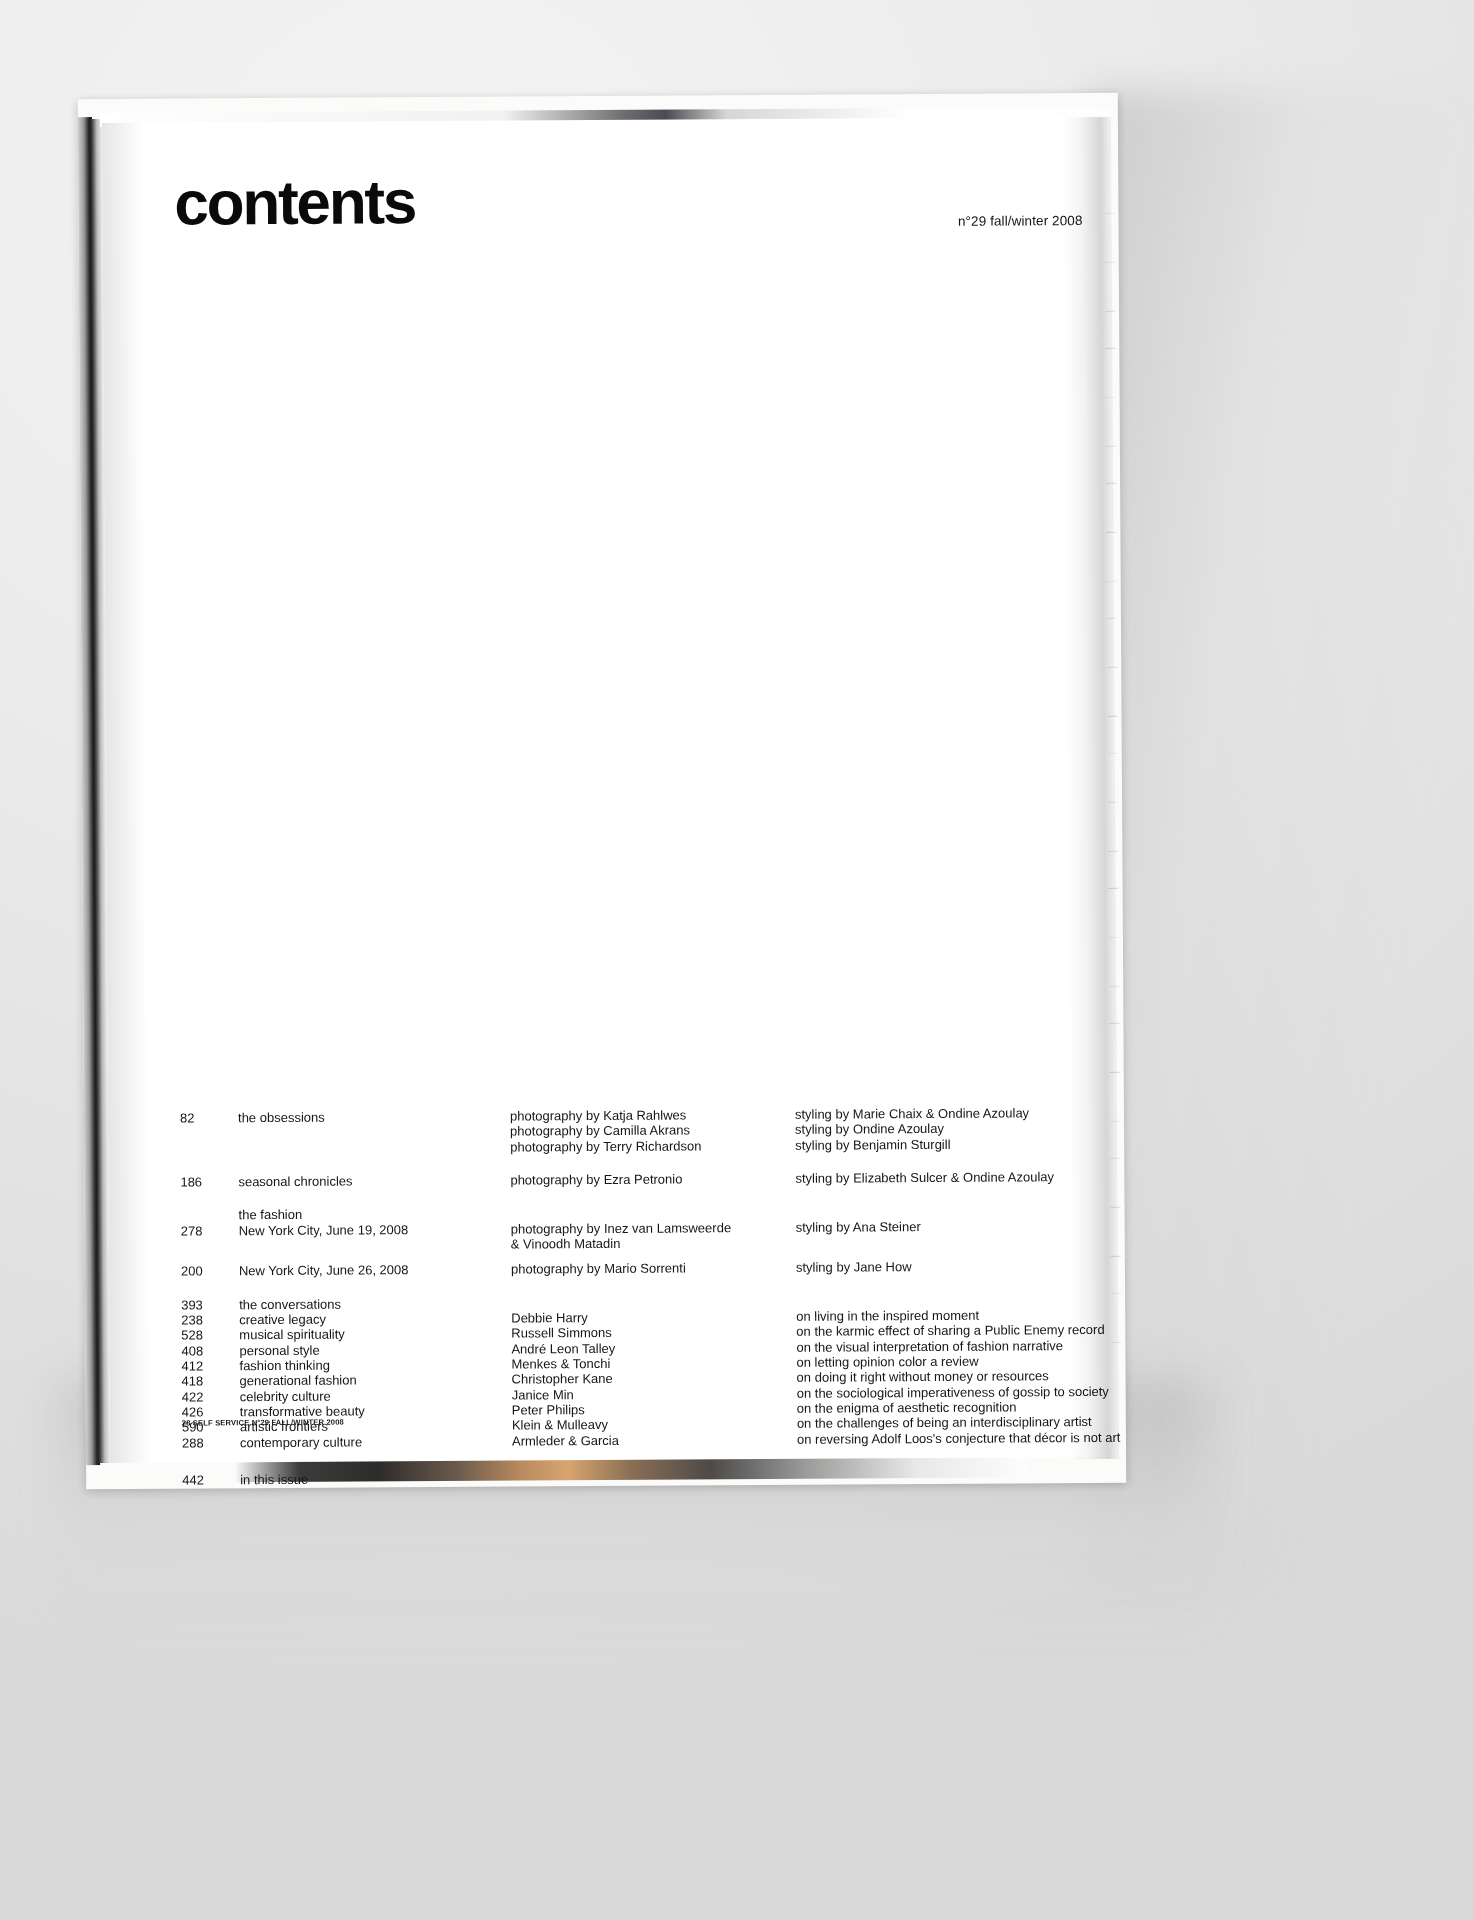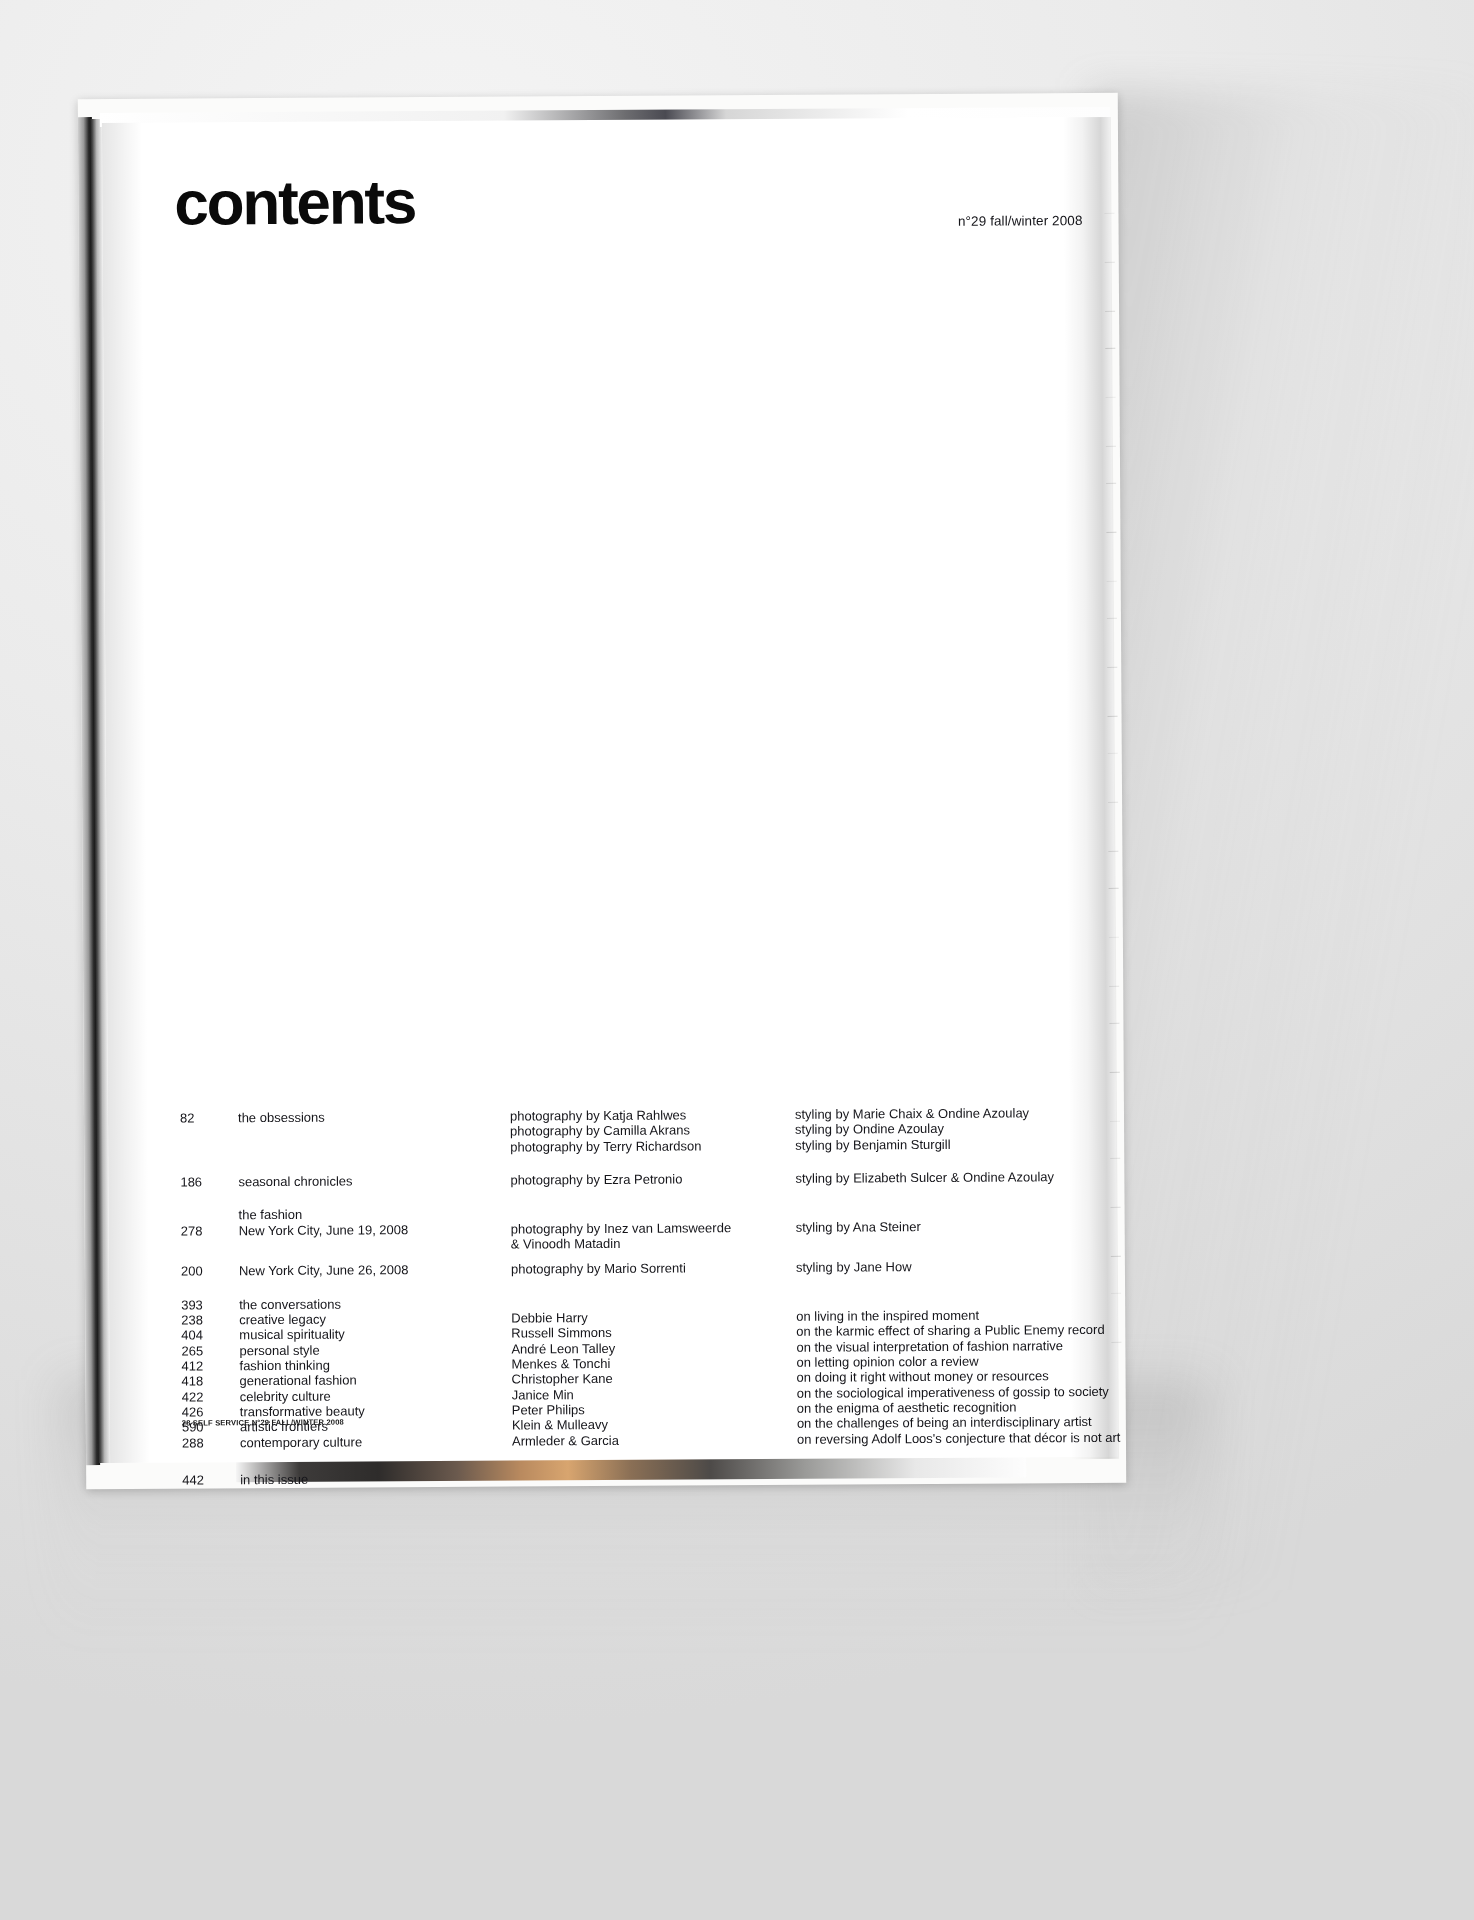--- a/index.html
+++ b/index.html
@@ -260,31 +260,31 @@
             <div class="col-page">238</div>
             <div class="col-title">creative legacy</div>
             <div class="stack col-credit">
               <div class="sub">Debbie Harry</div>
             </div>
             <div class="stack col-extra">
               <div class="sub">on living in the inspired moment</div>
             </div>
           </div>
           <div class="toc-row">
-            <div class="col-page">404</div>
+            <div class="col-page">528</div>
             <div class="col-title">musical spirituality</div>
             <div class="stack col-credit">
               <div class="sub">Russell Simmons</div>
             </div>
             <div class="stack col-extra">
               <div class="sub">on the karmic effect of sharing a Public Enemy record</div>
             </div>
           </div>
           <div class="toc-row">
-            <div class="col-page">265</div>
+            <div class="col-page">408</div>
             <div class="col-title">personal style</div>
             <div class="stack col-credit">
               <div class="sub">André Leon Talley</div>
             </div>
             <div class="stack col-extra">
               <div class="sub">on the visual interpretation of fashion narrative</div>
             </div>
           </div>
           <div class="toc-row">
             <div class="col-page">412</div>

